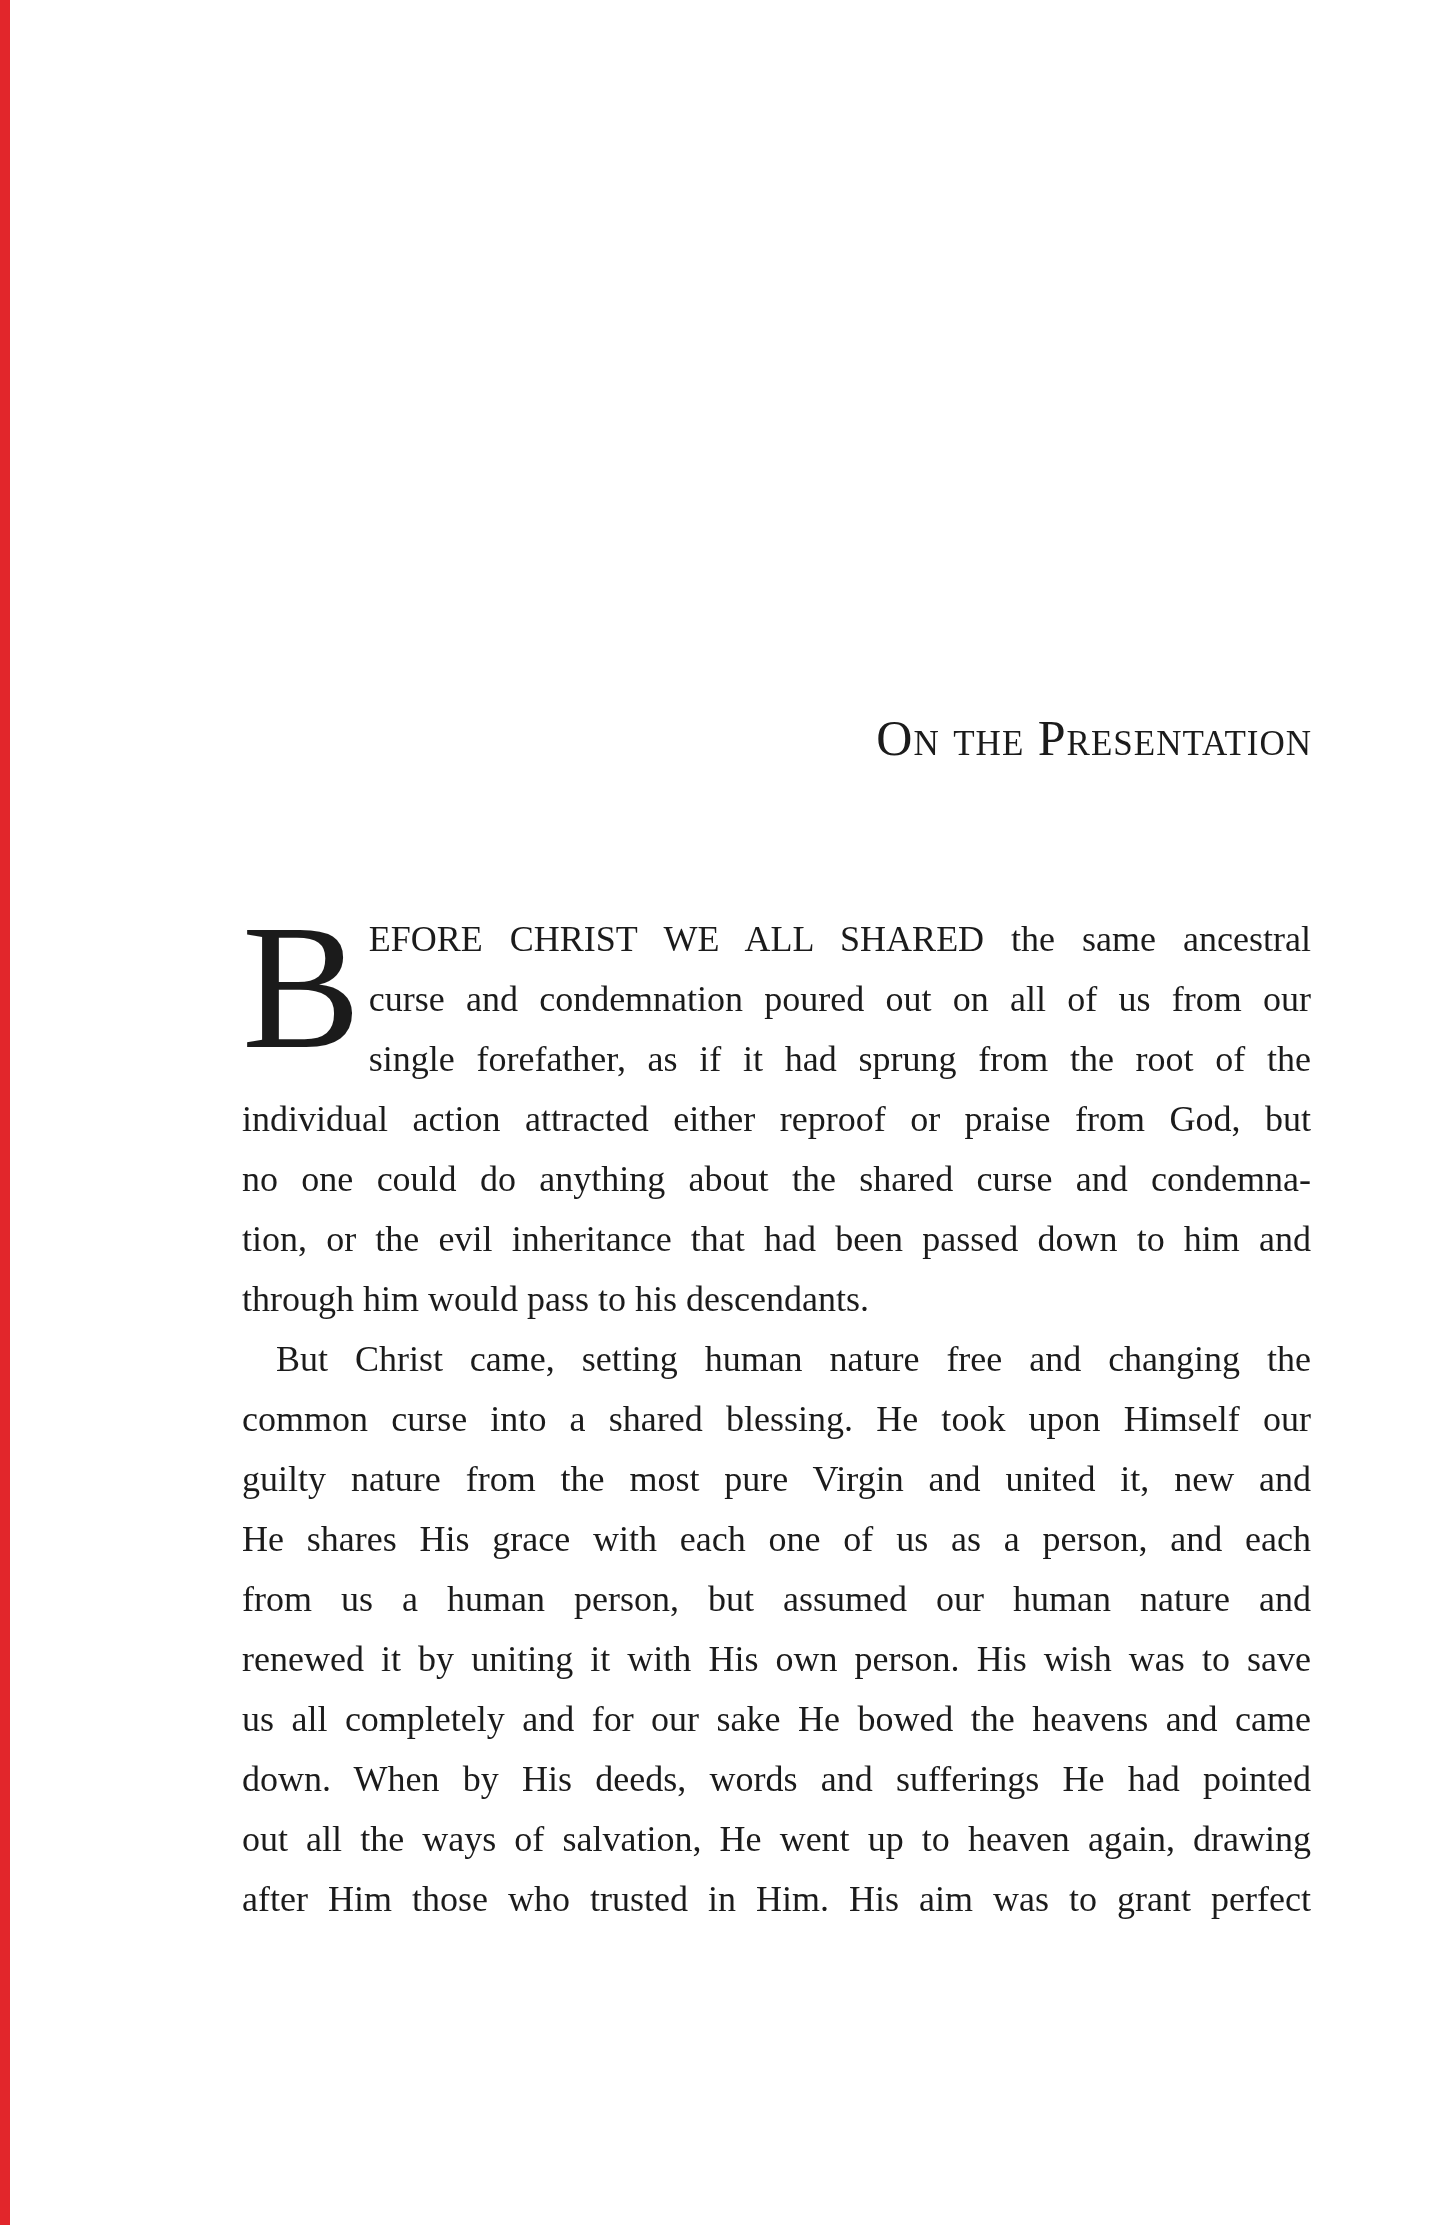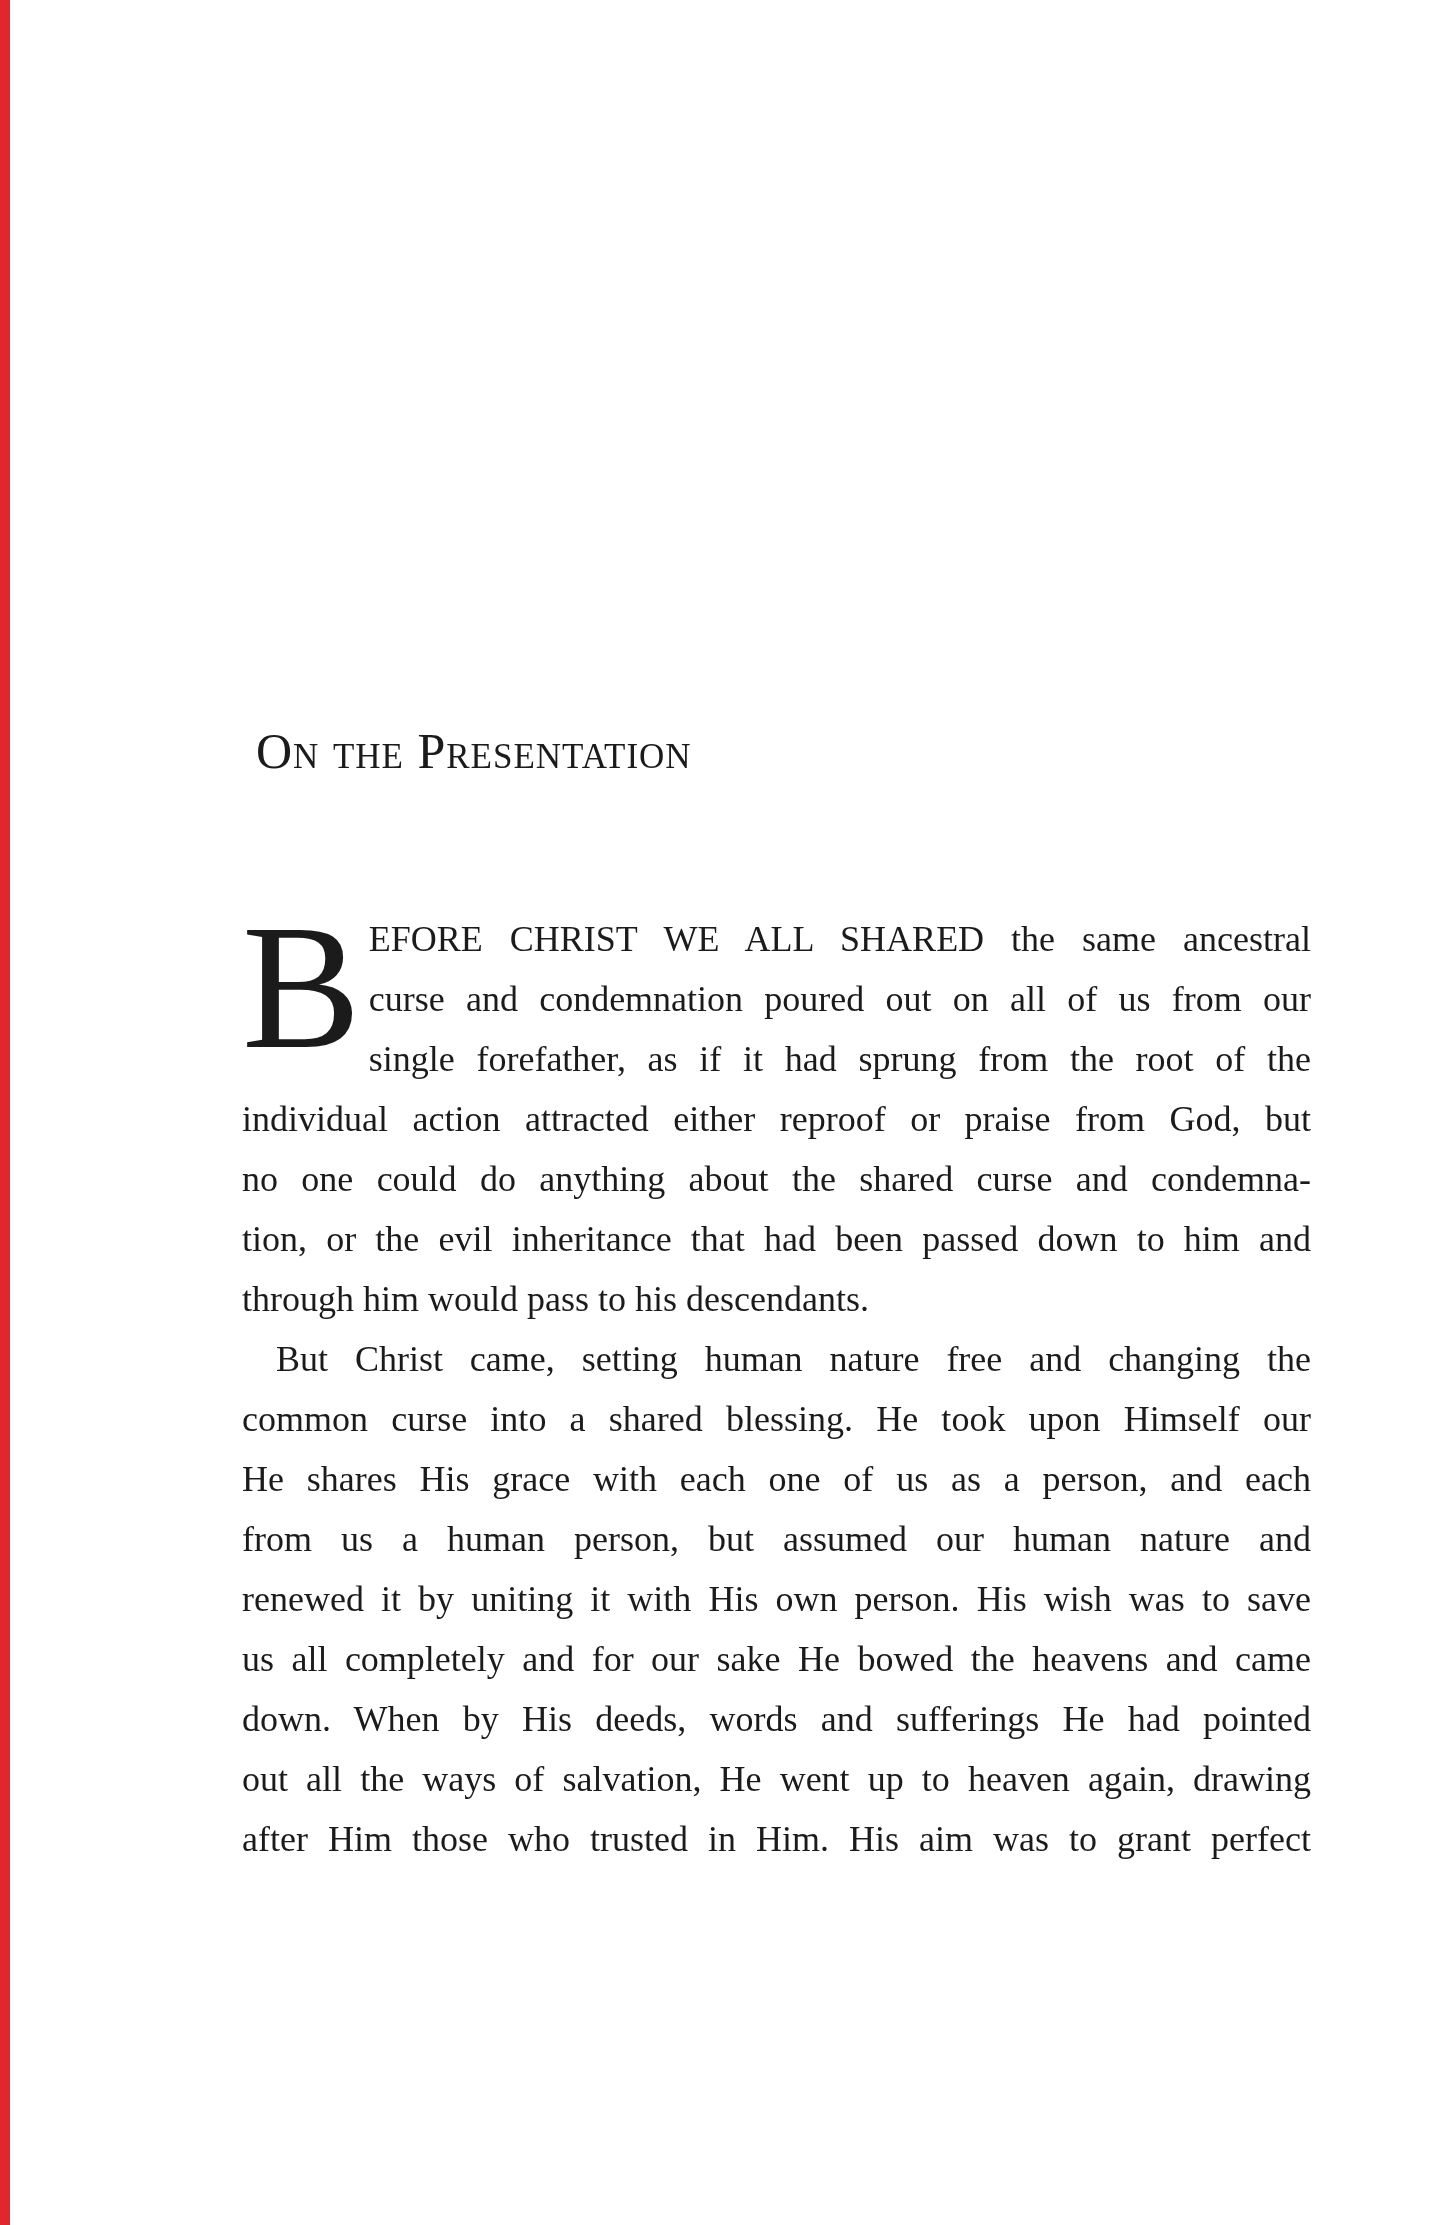--- a/index.html
+++ b/index.html
@@ -18,22 +18,22 @@
   .edge-strip {
     position: absolute;
     left: 0; top: 0;
     width: 10px; height: 2225px;
     background: var(--edge, #e2262b);
   }
   .heading {
     position: absolute;
     left: 242px; top: 706px;
     width: 1069px;
-    margin: 14px;
-    text-align: left;
+    margin: 1px;
+    text-align: right;
     font-weight: normal;
     font-variant: small-caps;
     font-size: 50px;
     line-height: 62px;
     letter-spacing: 1px;
     white-space: nowrap;
   }
   .body-text {
     position: absolute;
     left: 242px; top: 903px;
@@ -72,20 +72,21 @@
         <div class="line">curse and condemnation poured out on all of us from our</div>
         <div class="line">single forefather, as if it had sprung from the root of the</div>
         <div class="line">individual action attracted either reproof or praise from God, but</div>
         <div class="line">no one could do anything about the shared curse and condemna-</div>
         <div class="line">tion, or the evil inheritance that had been passed down to him and</div>
         <div class="line endline">through him would pass to his descendants.</div>
       </div>
       <div class="para">
         <div class="line" style="text-indent: 34px;">But Christ came, setting human nature free and changing the</div>
         <div class="line">common curse into a shared blessing. He took upon Himself our</div>
+        <div class="line">guilty nature from the most pure Virgin and united it, new and</div>
         <div class="line">He shares His grace with each one of us as a person, and each</div>
         <div class="line">from us a human person, but assumed our human nature and</div>
         <div class="line">renewed it by uniting it with His own person. His wish was to save</div>
         <div class="line">us all completely and for our sake He bowed the heavens and came</div>
         <div class="line">down. When by His deeds, words and sufferings He had pointed</div>
         <div class="line">out all the ways of salvation, He went up to heaven again, drawing</div>
         <div class="line">after Him those who trusted in Him. His aim was to grant perfect</div>
       </div>
     </div>
 </div>

